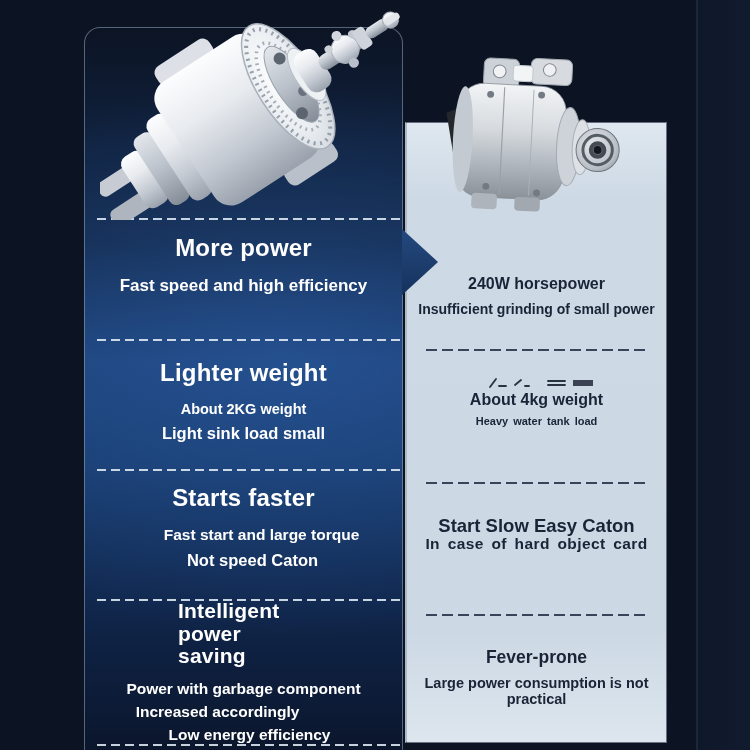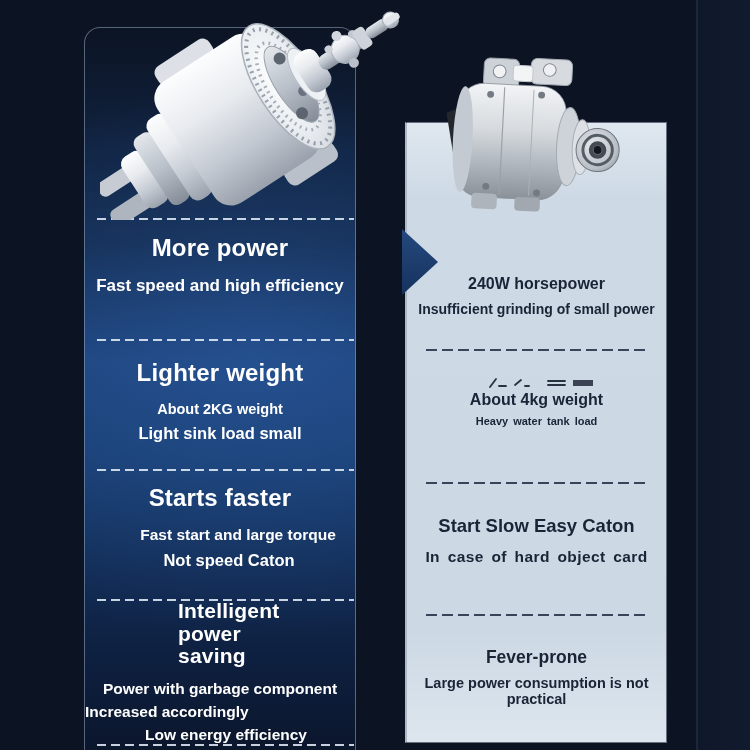--- a/index.html
+++ b/index.html
@@ -4,21 +4,21 @@
 <style>
   html,body{margin:0;padding:0;background:#06090f;}
   .stage{
     position:relative;width:750px;height:750px;overflow:hidden;
     font-family:"Liberation Sans",sans-serif;
     background:linear-gradient(90deg,#0c1322 0px,#0c1322 696px,#0f1829 698px,#111b2e 750px);
   }
   .seam{position:absolute;left:696px;top:0;width:2px;height:750px;background:rgba(46,60,86,.45);}
   
   .left-panel{
-    position:absolute;left:84px;top:27px;width:272px;height:724px;
+    position:absolute;left:84px;top:27px;width:319px;height:724px;
     border:1.5px solid rgba(150,166,188,.55);border-bottom:none;
     border-radius:16px 16px 0 0;box-sizing:border-box;
     background:
       radial-gradient(ellipse 150% 38% at 62% 46%, rgba(44,94,164,.55) 0%, rgba(44,94,164,0) 100%),
       linear-gradient(180deg,#0c1424 0%,#10223f 17%,#17366494 30%,#1c4076 46%,#173a6c 60%,#122c55 74%,#0e2040 87%,#0b162c 100%);
   }
   
   .right-panel{
     position:absolute;left:405px;top:122px;width:262px;height:621px;box-sizing:border-box;
     border:1px solid rgba(43,52,71,.65);border-left:2px solid #aeb9c6;
@@ -38,30 +38,30 @@
   
   .lsec{position:absolute;left:0;width:100%;color:#ffffff;text-align:center;z-index:7;}
   .lsec h2{margin:0 0 13px 0;font-size:24px;line-height:30px;font-weight:700;letter-spacing:.2px;}
   .lsec p{margin:0 0 7px 0;font-weight:700;}
   .s0{top:205px;} .s0 .ln0{font-size:16px;} .s0 .ln1{font-size:17px;}
   .s1{top:330px;} .s1 .ln0{font-size:14.5px;} .s1 .ln1{font-size:16.5px;}
   .s2{top:455px;} .s2 .ln0{font-size:15.5px;margin-top:10px;padding-left:36px;} .s2 .ln1{font-size:16.5px;padding-left:18px;}
   .s3{top:572px;}
   .s3 h2{font-size:21px;line-height:22.5px;text-align:left;margin:0 90px 12px 93px;}
   .s3 p{font-size:15.5px;line-height:17px;margin:0 0 6px 0;}
-  .s3 .ln1{text-align:left;padding-right:52px;}
+  .s3 .ln1{text-align:center;padding-right:52px;}
   .s3 .ln2,.s3 .ln3{padding-left:12px;}
   
   .rtxt{position:absolute;left:0;width:100%;color:#1b2336;text-align:center;font-weight:700;margin:0;z-index:7;}
   .r0a{top:152px;font-size:16px;}
   .r0b{top:178px;font-size:14px;}
   .r1a{top:268px;font-size:16px;}
   .r1b{top:292px;font-size:11px;word-spacing:2px;}
   .r2a{top:392px;font-size:18.5px;}
-  .r2b{top:425px;font-size:15.5px;word-spacing:3px;letter-spacing:.4px;}
+  .r2b{top:412px;font-size:15.5px;word-spacing:3px;letter-spacing:.4px;}
   .r3a{top:524px;font-size:17.5px;}
   .r3b{top:552px;font-size:14.5px;}
   .artifact{position:absolute;left:78px;top:253px;width:116px;height:14px;z-index:7;}
   
   .hub-motor{position:absolute;left:100px;top:-2px;width:302px;height:222px;z-index:8;}
   .compressor{position:absolute;left:441px;top:56px;width:196px;height:178px;z-index:8;}
 </style>
 </head>
 <body>
 

